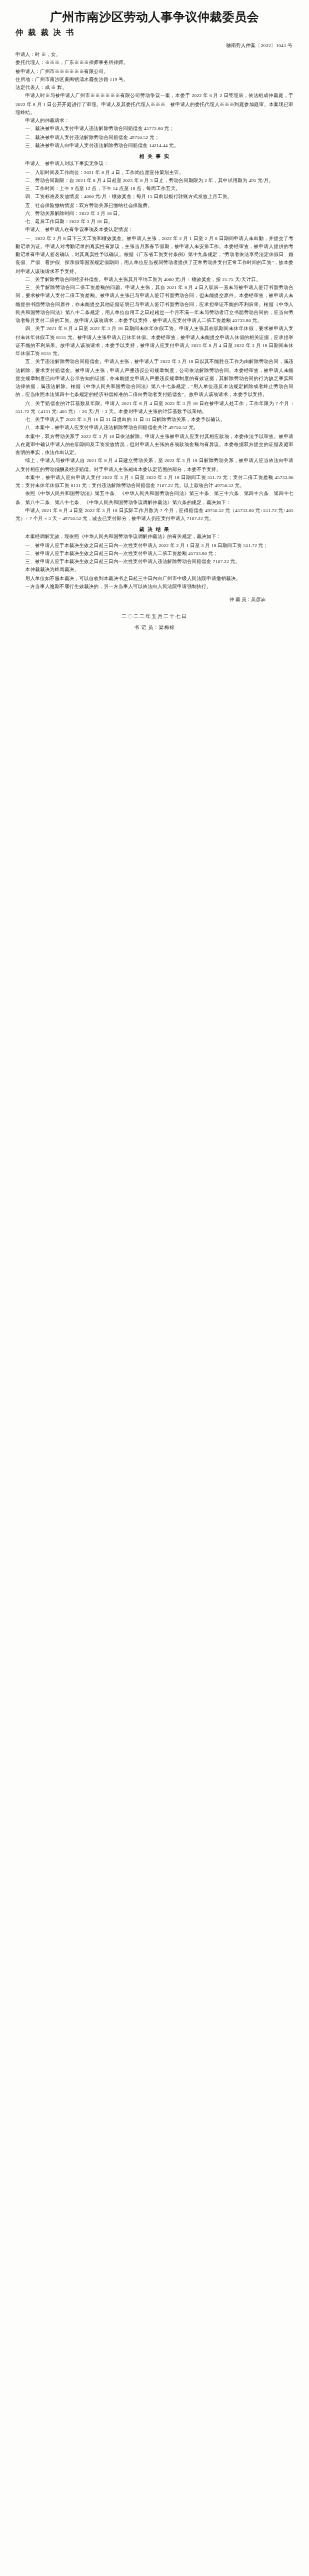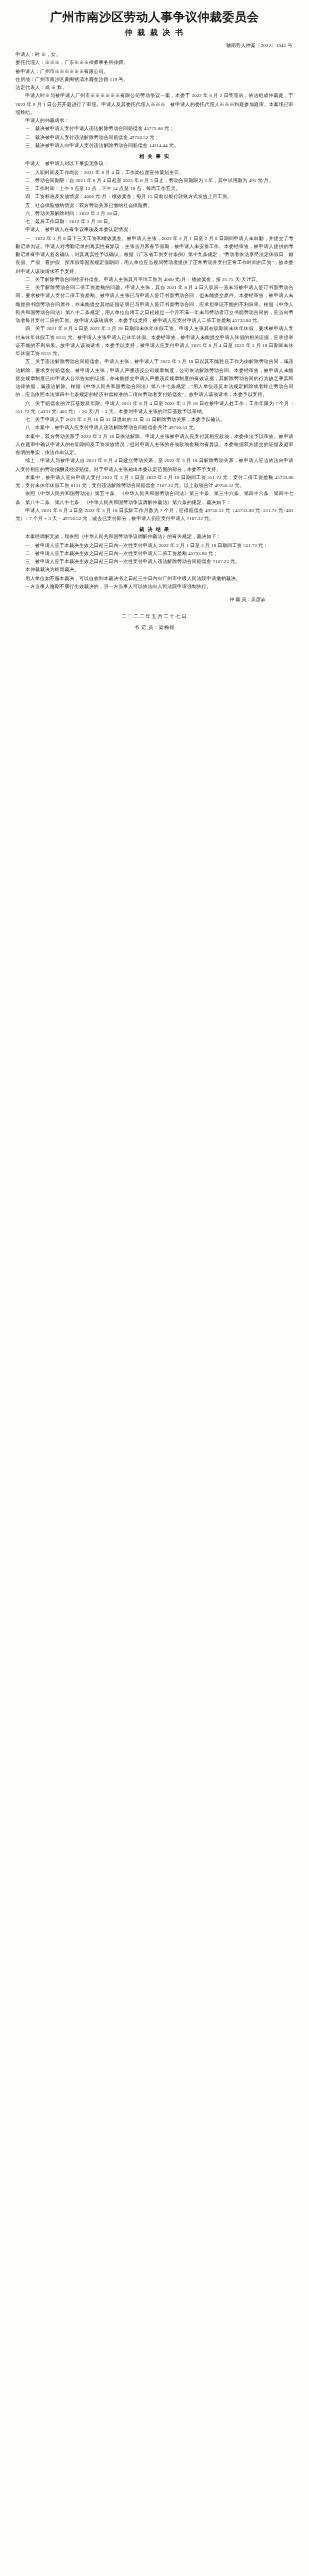--- a/index.html
+++ b/index.html
@@ -22,21 +22,20 @@
   }
   .doc-title {
     text-align: center;
     font-size: 12px;
     font-weight: bold;
     letter-spacing: 0.3px;
     line-height: 1.5;
     margin: 1px 0 0 0;
   }
   .doc-subtitle {
-    text-align: center;
     font-size: 7.7px;
     font-weight: bold;
     letter-spacing: 1.5px;
     line-height: 1.6;
     margin: 0.5px 0 3.1px 0;
   }
   .case-no {
     text-align: right;
     font-size: 4.9px;
     margin: 0 1px 3.1px 0;

